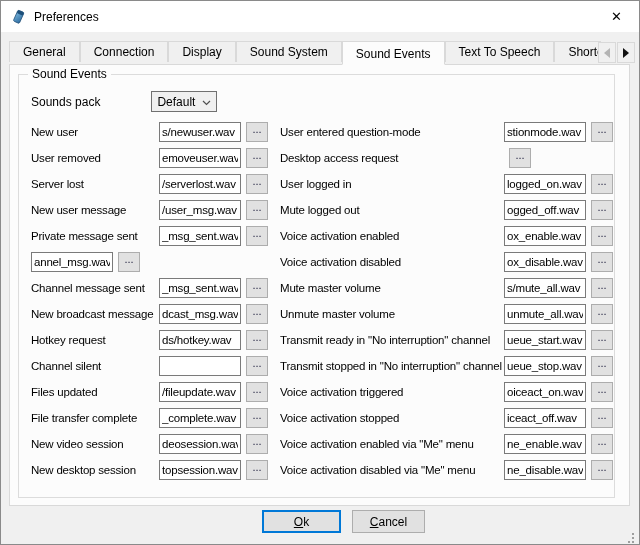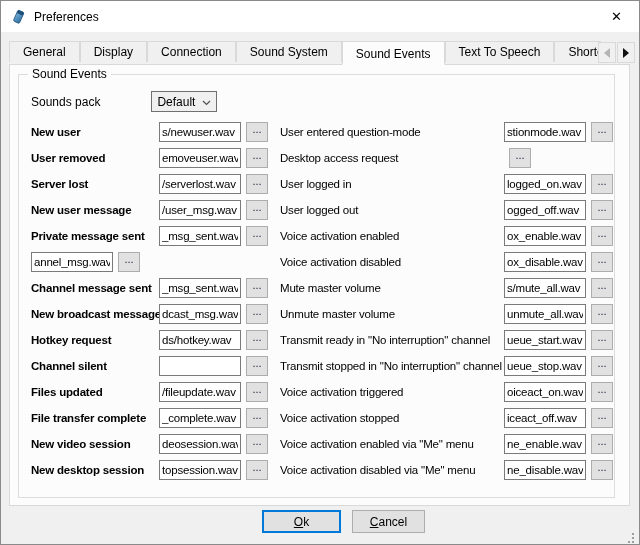--- a/index.html
+++ b/index.html
@@ -27,21 +27,21 @@
   .sounds-pack-row{display:flex;align-items:center;margin:16px 0 0 12px;gap:41px;}
   .sp-label{font-size:12px;color:#000;margin-right:10px;}
   .combo{width:66px;height:21px;background:#f0f0f0;border:1px solid #707070;display:flex;align-items:center;padding:0 5px;font-size:12px;color:#000;justify-content:space-between;}
   
   .columns{display:flex;margin:10px 0 0 12px;}
   .col{display:flex;flex-direction:column;}
   .col.left{width:242px;margin-right:7px;}
   .col.right{width:330px;}
   .row{display:flex;align-items:center;height:20px;margin-bottom:6px;}
   .row .lbl{font-size:11.5px;letter-spacing:-0.2px;color:#000;white-space:nowrap;overflow:hidden;}
-  .row.left-side .lbl{width:128px;flex:0 0 128px;font-weight:bold;}
+  .row.left-side .lbl{width:128px;flex:0 0 128px;}
   .row.right-side .lbl{width:224px;flex:0 0 224px;}
   .field{width:82px;flex:0 0 82px;height:20px;border:1px solid #7a7a7a;background:#fff;font-size:11.5px;letter-spacing:-0.2px;padding:0 2px;color:#000;outline:none;}
   .browse{width:22px;flex:0 0 22px;height:20px;margin-left:5px;background:#e1e1e1;border:1px solid #adadad;font-size:11px;line-height:8px;padding:0 0 6px 0;color:#1b1b3a;cursor:default;}
   
   .footer{position:absolute;left:0;right:0;top:509px;display:flex;justify-content:center;gap:11px;padding-left:47px;}
   .btn{height:23px;background:#e1e1e1;border:1px solid #adadad;font-size:12px;color:#000;padding:0;cursor:default;}
   .btn .cap{display:block;padding:0 10px;}
   .btn .cap::first-letter{text-decoration:underline;}
   .btn.default{border:2px solid #0078d7;width:79px;}
   .btn.normal{width:73px;}
@@ -69,22 +69,22 @@
         </g>
       </svg>
     </span>
     <span class="title-text">Preferences</span>
     <button class="close-btn">✕</button>
   </div>
 
   <div class="tabstrip">
     <div class="tabs-scroller">
         <div class="tab">General</div>
+        <div class="tab">Connection</div>
         <div class="tab">Display</div>
-        <div class="tab">Connection</div>
         <div class="tab">Sound System</div>
         <div class="tab selected">Sound Events</div>
         <div class="tab">Text To Speech</div>
         <div class="tab">Shortcuts</div>
       </div>
     <div class="tab-scroll-buttons">
       <div class="tsb">
           <span class="tri-left"></span>
         </div>
       <div class="tsb">
@@ -190,21 +190,21 @@
             <div class="row right-side">
               <span class="lbl">Desktop access request</span>
               <button class="browse">...</button>
             </div>
             <div class="row right-side">
               <span class="lbl">User logged in</span>
               <input class="field" value="logged_on.wav" style="">
               <button class="browse">...</button>
             </div>
             <div class="row right-side">
-              <span class="lbl">User logged out</span>
+              <span class="lbl">Mute logged out</span>
               <input class="field" value="ogged_off.wav" style="">
               <button class="browse">...</button>
             </div>
             <div class="row right-side">
               <span class="lbl">Voice activation enabled</span>
               <input class="field" value="ox_enable.wav" style="">
               <button class="browse">...</button>
             </div>
             <div class="row right-side">
               <span class="lbl">Voice activation disabled</span>

